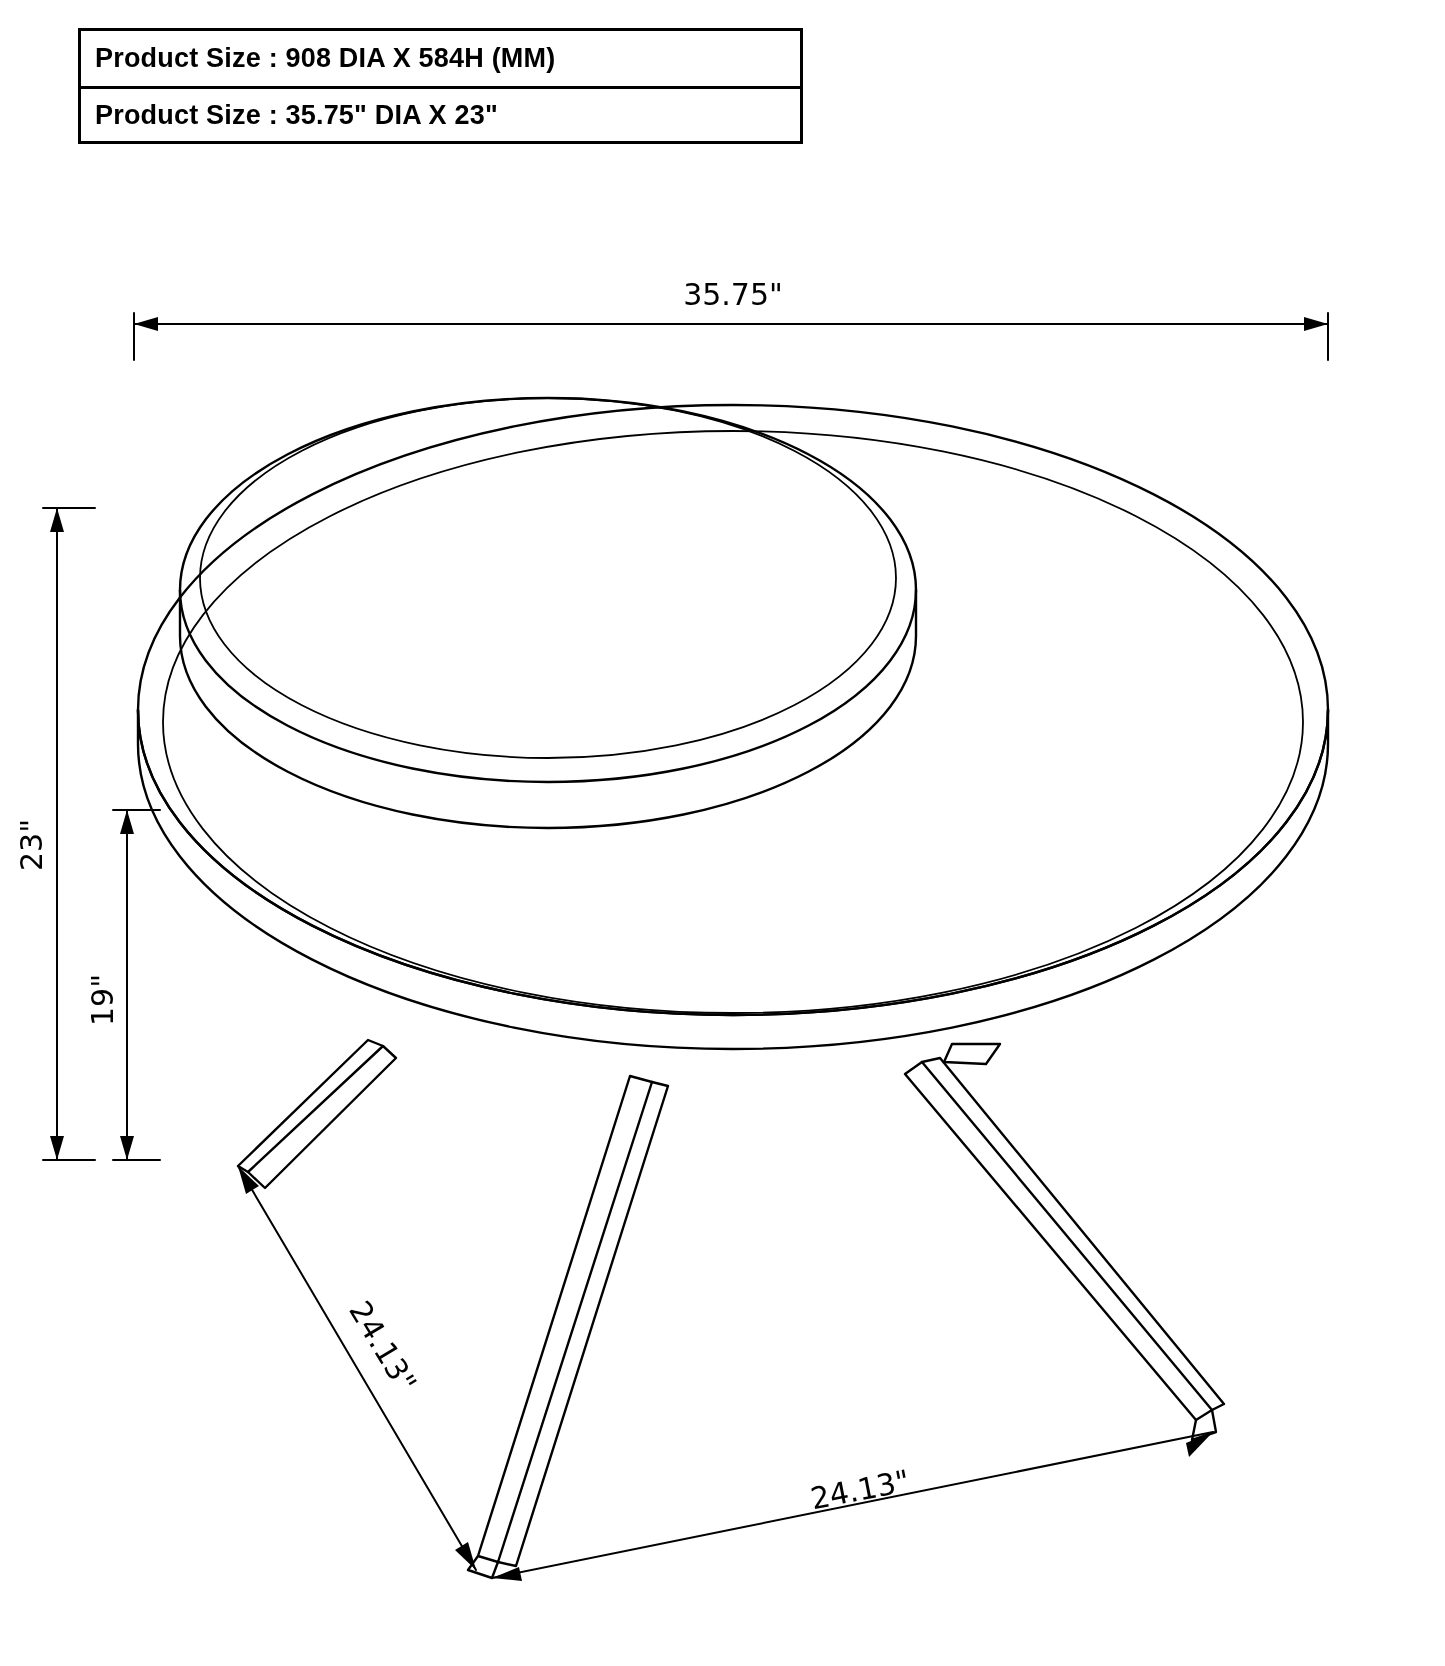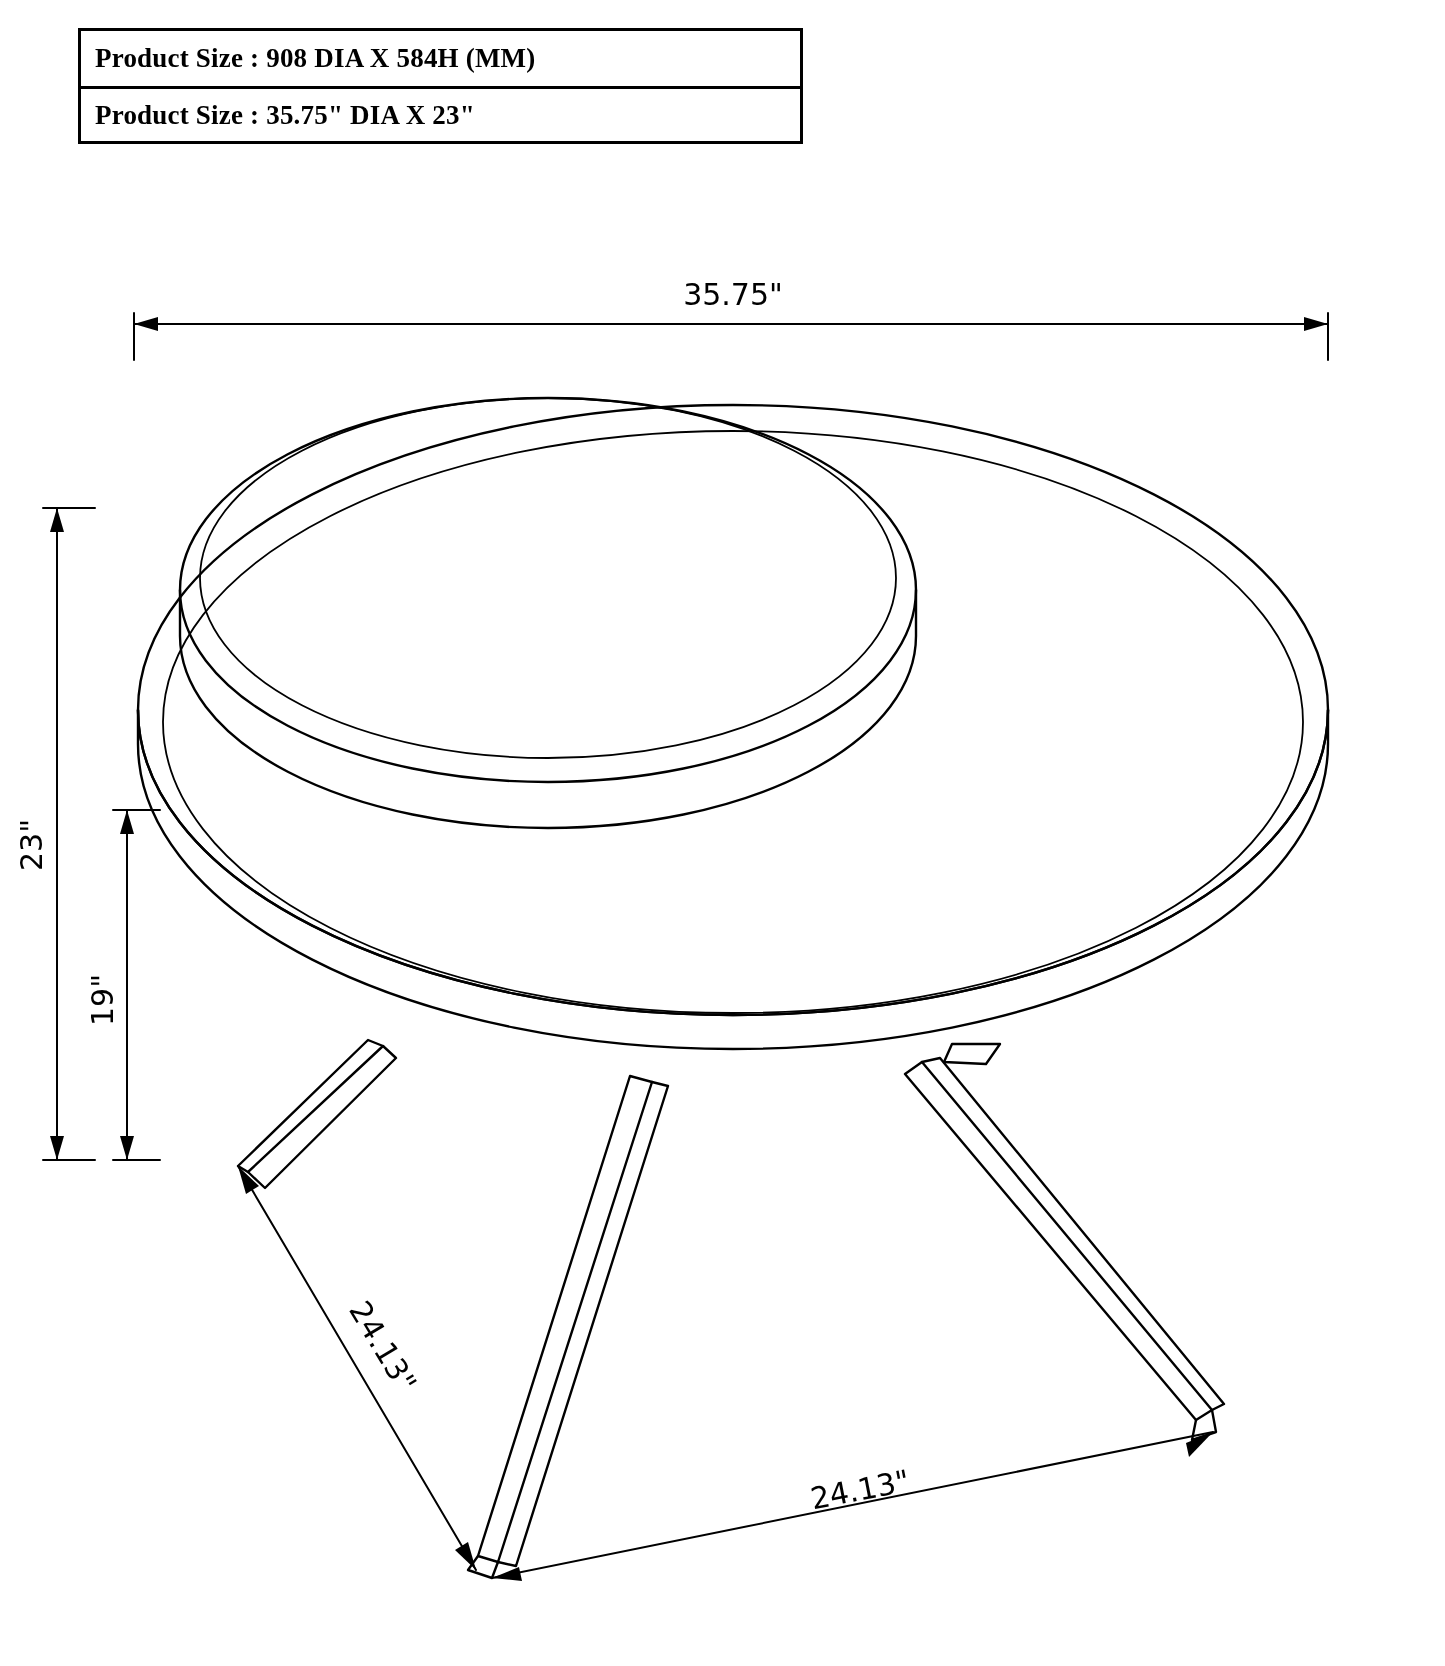--- a/index.html
+++ b/index.html
@@ -33,21 +33,21 @@
     height: 55px;
     display: flex;
     align-items: center;
     box-sizing: border-box;
     padding-left: 14px;
   }
   .spec-row + .spec-row {
     border-top: 3px solid #000;
   }
   .spec-text {
-    font-family: Liberation Serif, serif;
+    font-family: Liberation Sans, sans-serif;
     font-weight: bold;
     font-size: 27px;
     letter-spacing: 0.2px;
     color: #000;
     white-space: nowrap;
   }
   svg.diagram {
     position: absolute;
     left: 0;
     top: 0;

